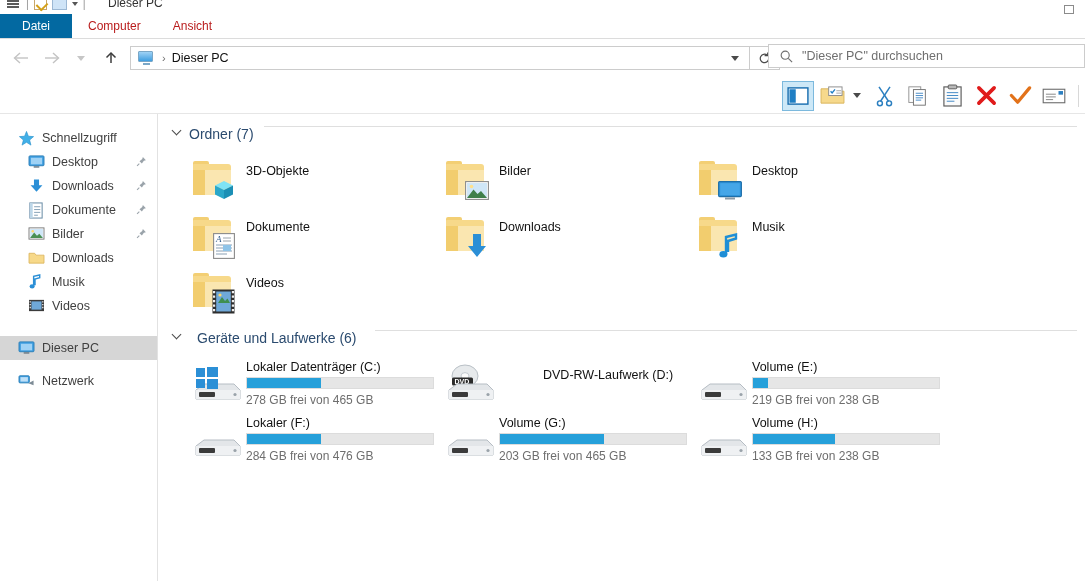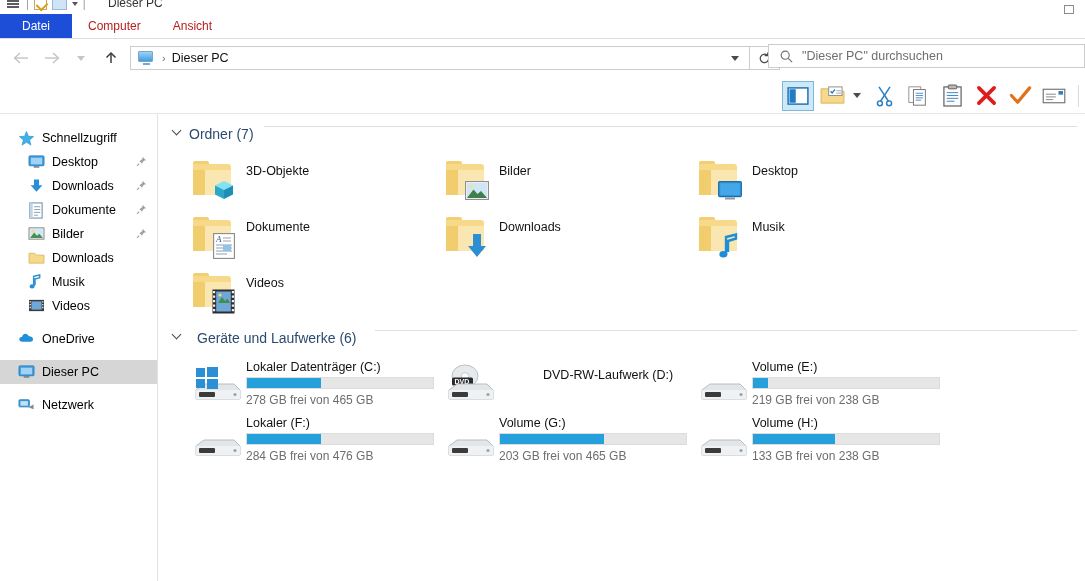--- a/index.html
+++ b/index.html
@@ -36,21 +36,21 @@
   
   .menubar {
     position: absolute; top: 14px; left: 0; width: 1085px; height: 25px;
     background: #ffffff; display: flex; align-items: stretch;
     border-bottom: 1px solid #dcdcdc;
   }
   .menu-item {
     display: flex; align-items: center; padding: 0 16px;
     font-size: 12px; color: #b91c1c; cursor: default; white-space: nowrap;
   }
-  .menu-item.active { background: #1d4ed8; color: #ffffff; }
+  .menu-item.active { background: #0369a1; color: #ffffff; }
   .menu-item.first { padding: 0 22px; }
 
   
   .addrrow {
     position: absolute; top: 40px; left: 0; width: 1085px; height: 36px;
     background: #ffffff; display: flex; align-items: center;
   }
   .nav-btns { display: flex; align-items: center; gap: 0px; padding-left: 6px; }
   .nav-btn { width: 30px; height: 30px; display: flex; align-items: center; justify-content: center; }
   .arrow-svg { display: block; }
@@ -95,21 +95,21 @@
   .tool-sep { width: 1px; height: 22px; background: #d8d8d8; margin-left: 6px; }
 
   
   .body { position: absolute; top: 114px; left: 0; width: 1085px; height: 467px; display: flex; }
   .sidebar {
     width: 158px; height: 467px; background: #ffffff;
     border-right: 1px solid #e2e2e2; padding-top: 12px; overflow: hidden;
   }
   .nav-item {
     height: 24px; display: flex; align-items: center; position: relative;
-    font-size: 12.5px; color: #000000; padding-left: 18px; white-space: nowrap;
+    font-size: 12.5px; color: #404040; padding-left: 18px; white-space: nowrap;
   }
   .nav-item.indent { padding-left: 28px; }
   .nav-item.selected { background: #d6d6d6; }
   .nav-ico { width: 17px; height: 17px; margin-right: 7px; flex: 0 0 auto; position: relative; }
   .pin {
     position: absolute; right: 10px; top: 6px; width: 11px; height: 11px;
   }
   .nav-gap { height: 9px; }
 
   .content { flex: 1; height: 467px; background: #ffffff; padding: 12px 0 0 8px; overflow: hidden; position: relative; }
@@ -415,28 +415,20 @@
               <rect x="1" y="2" width="16" height="12" fill="#3b3b3b"></rect>
               <rect x="3.6" y="3.6" width="10.8" height="8.8" fill="#6fa8d8"></rect>
               <path d="M1.6 3.4 h1.4 v1.4 h-1.4 Z M1.6 6.4 h1.4 v1.4 h-1.4 Z M1.6 9.4 h1.4 v1.4 h-1.4 Z M15 3.4 h1.4 v1.4 H15 Z M15 6.4 h1.4 v1.4 H15 Z M15 9.4 h1.4 v1.4 H15 Z" fill="#e8e8e8"></path>
             </svg>
         </div>
         <span>Videos</span>
       </div>
 
       <div class="nav-gap"></div>
 
-      <div class="nav-item">
-        <div class="nav-ico">
-          <svg width="17" height="13" viewBox="0 0 18 14">
-              <path d="M4.4 11.6 C2 11.6 0.8 10 1.3 8.3 C1.7 7 3 6.4 4.2 6.6 C4.4 4.3 6.3 2.8 8.4 3.1 C10 3.3 11 4.4 11.4 5.7 C13.5 5.3 15.7 6.4 16 8.6 C16.3 10.5 14.9 11.6 13 11.6 Z" fill="#1e90d8"></path>
-            </svg>
-        </div>
-        <span>OneDrive</span>
-      </div>
 
       <div class="nav-gap"></div>
 
       <div class="nav-item selected">
         <div class="nav-ico">
           <svg width="17" height="15" viewBox="0 0 18 16">
               <rect x="1" y="2" width="16" height="10.5" rx="1" fill="#3f9ee0" stroke="#2b7fb8" stroke-width="1"></rect>
               <rect x="3" y="4" width="12" height="7" fill="#9fd2f5"></rect>
               <rect x="6" y="13" width="6" height="1.6" fill="#6f7d88"></rect>
             </svg>

